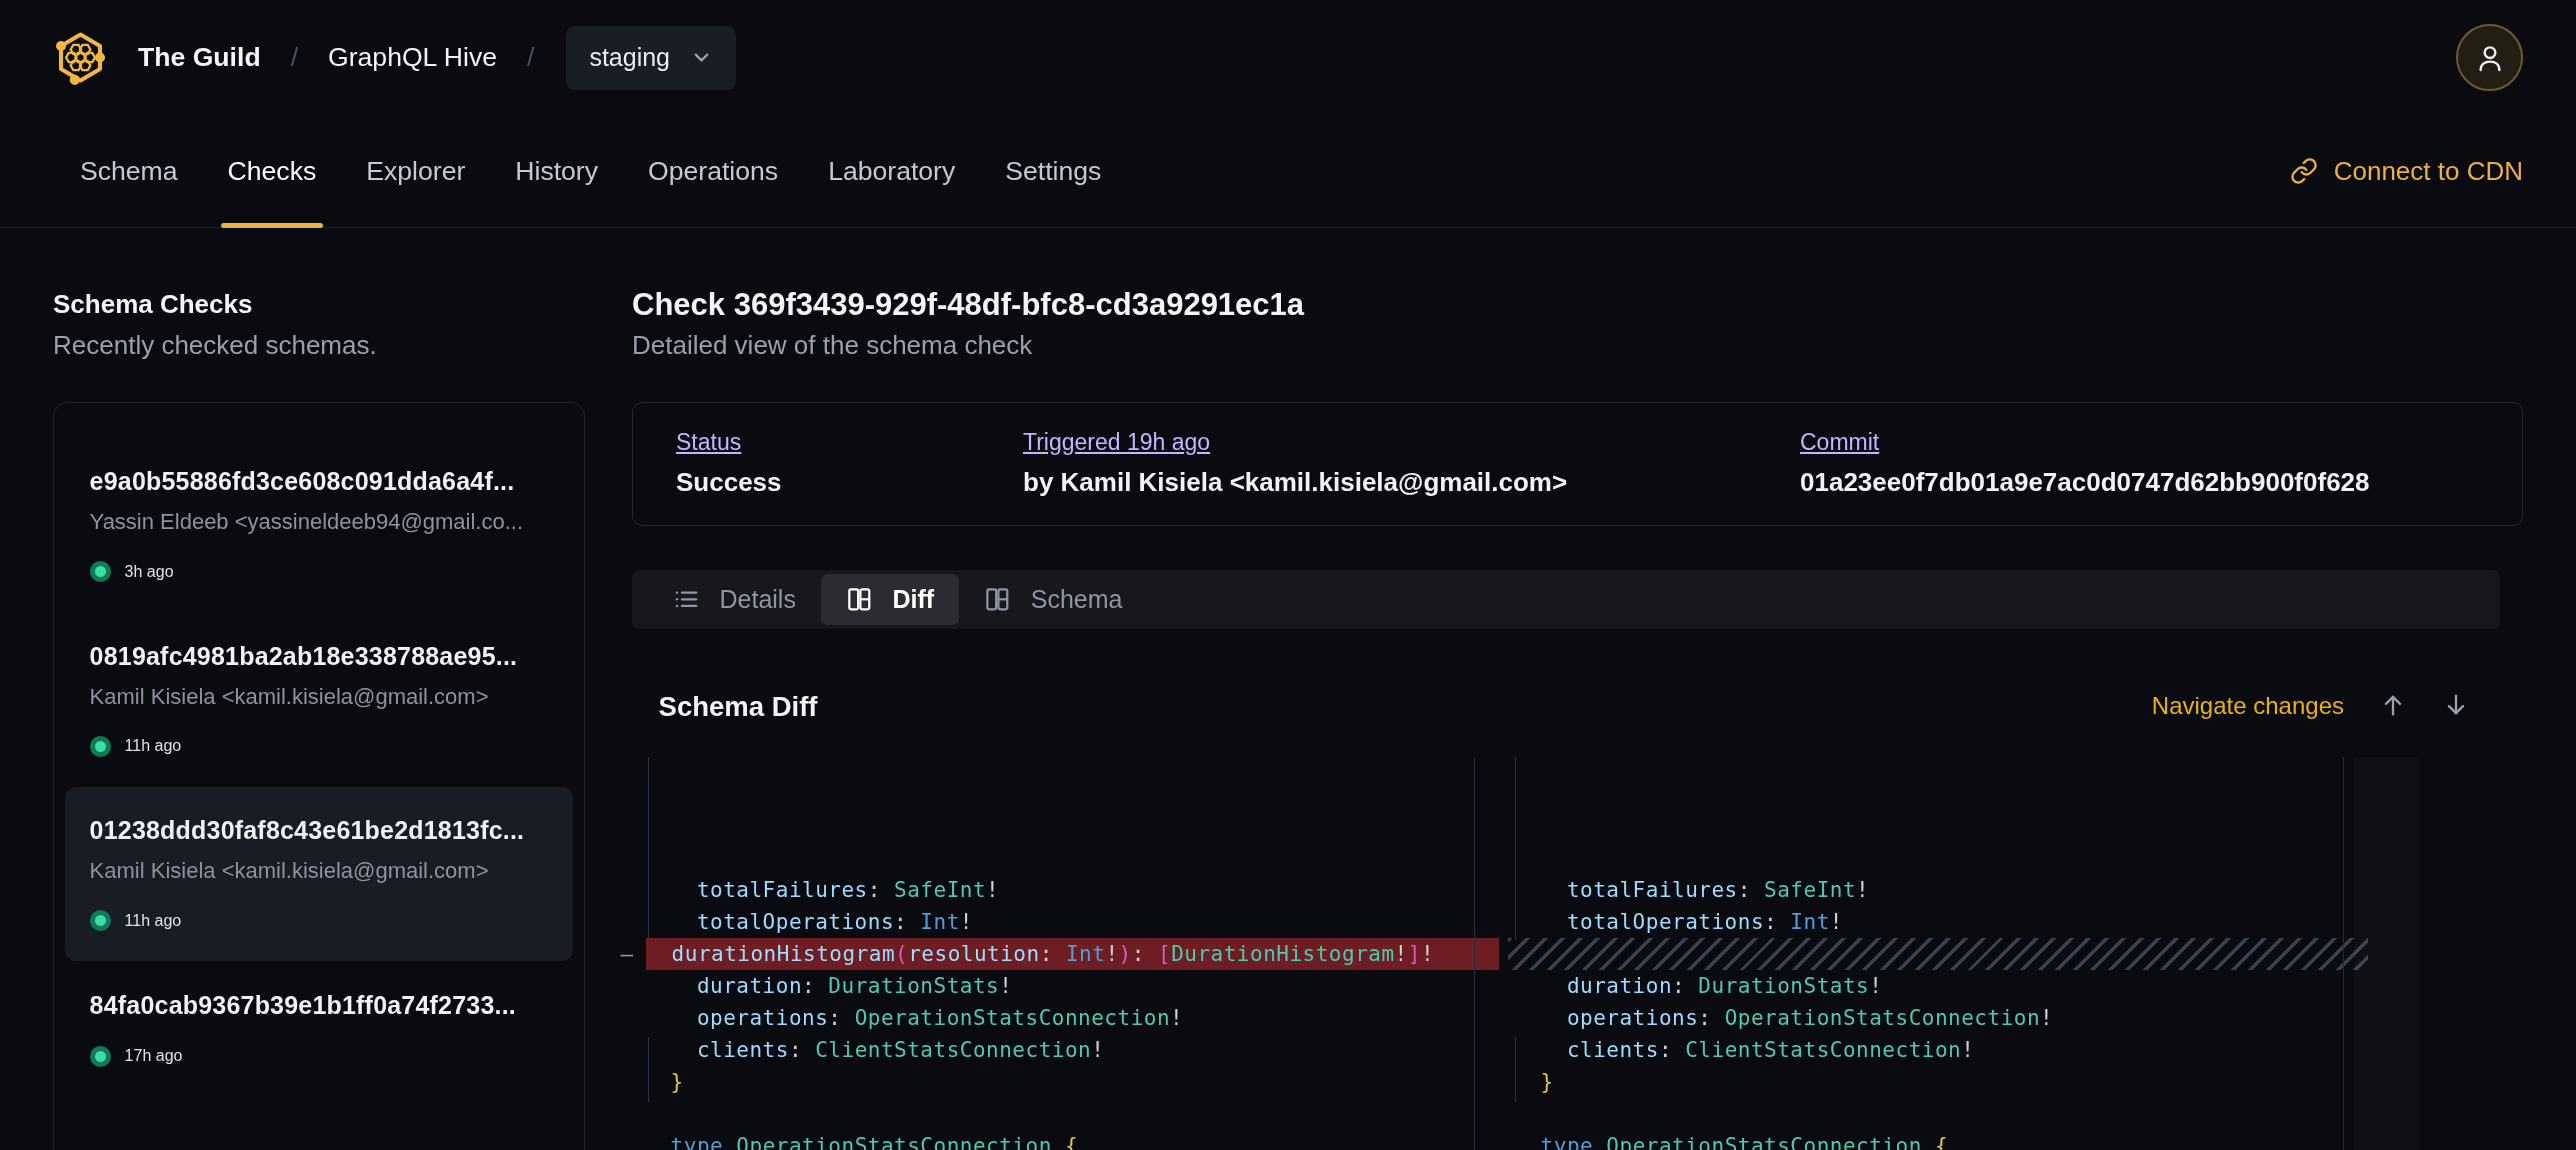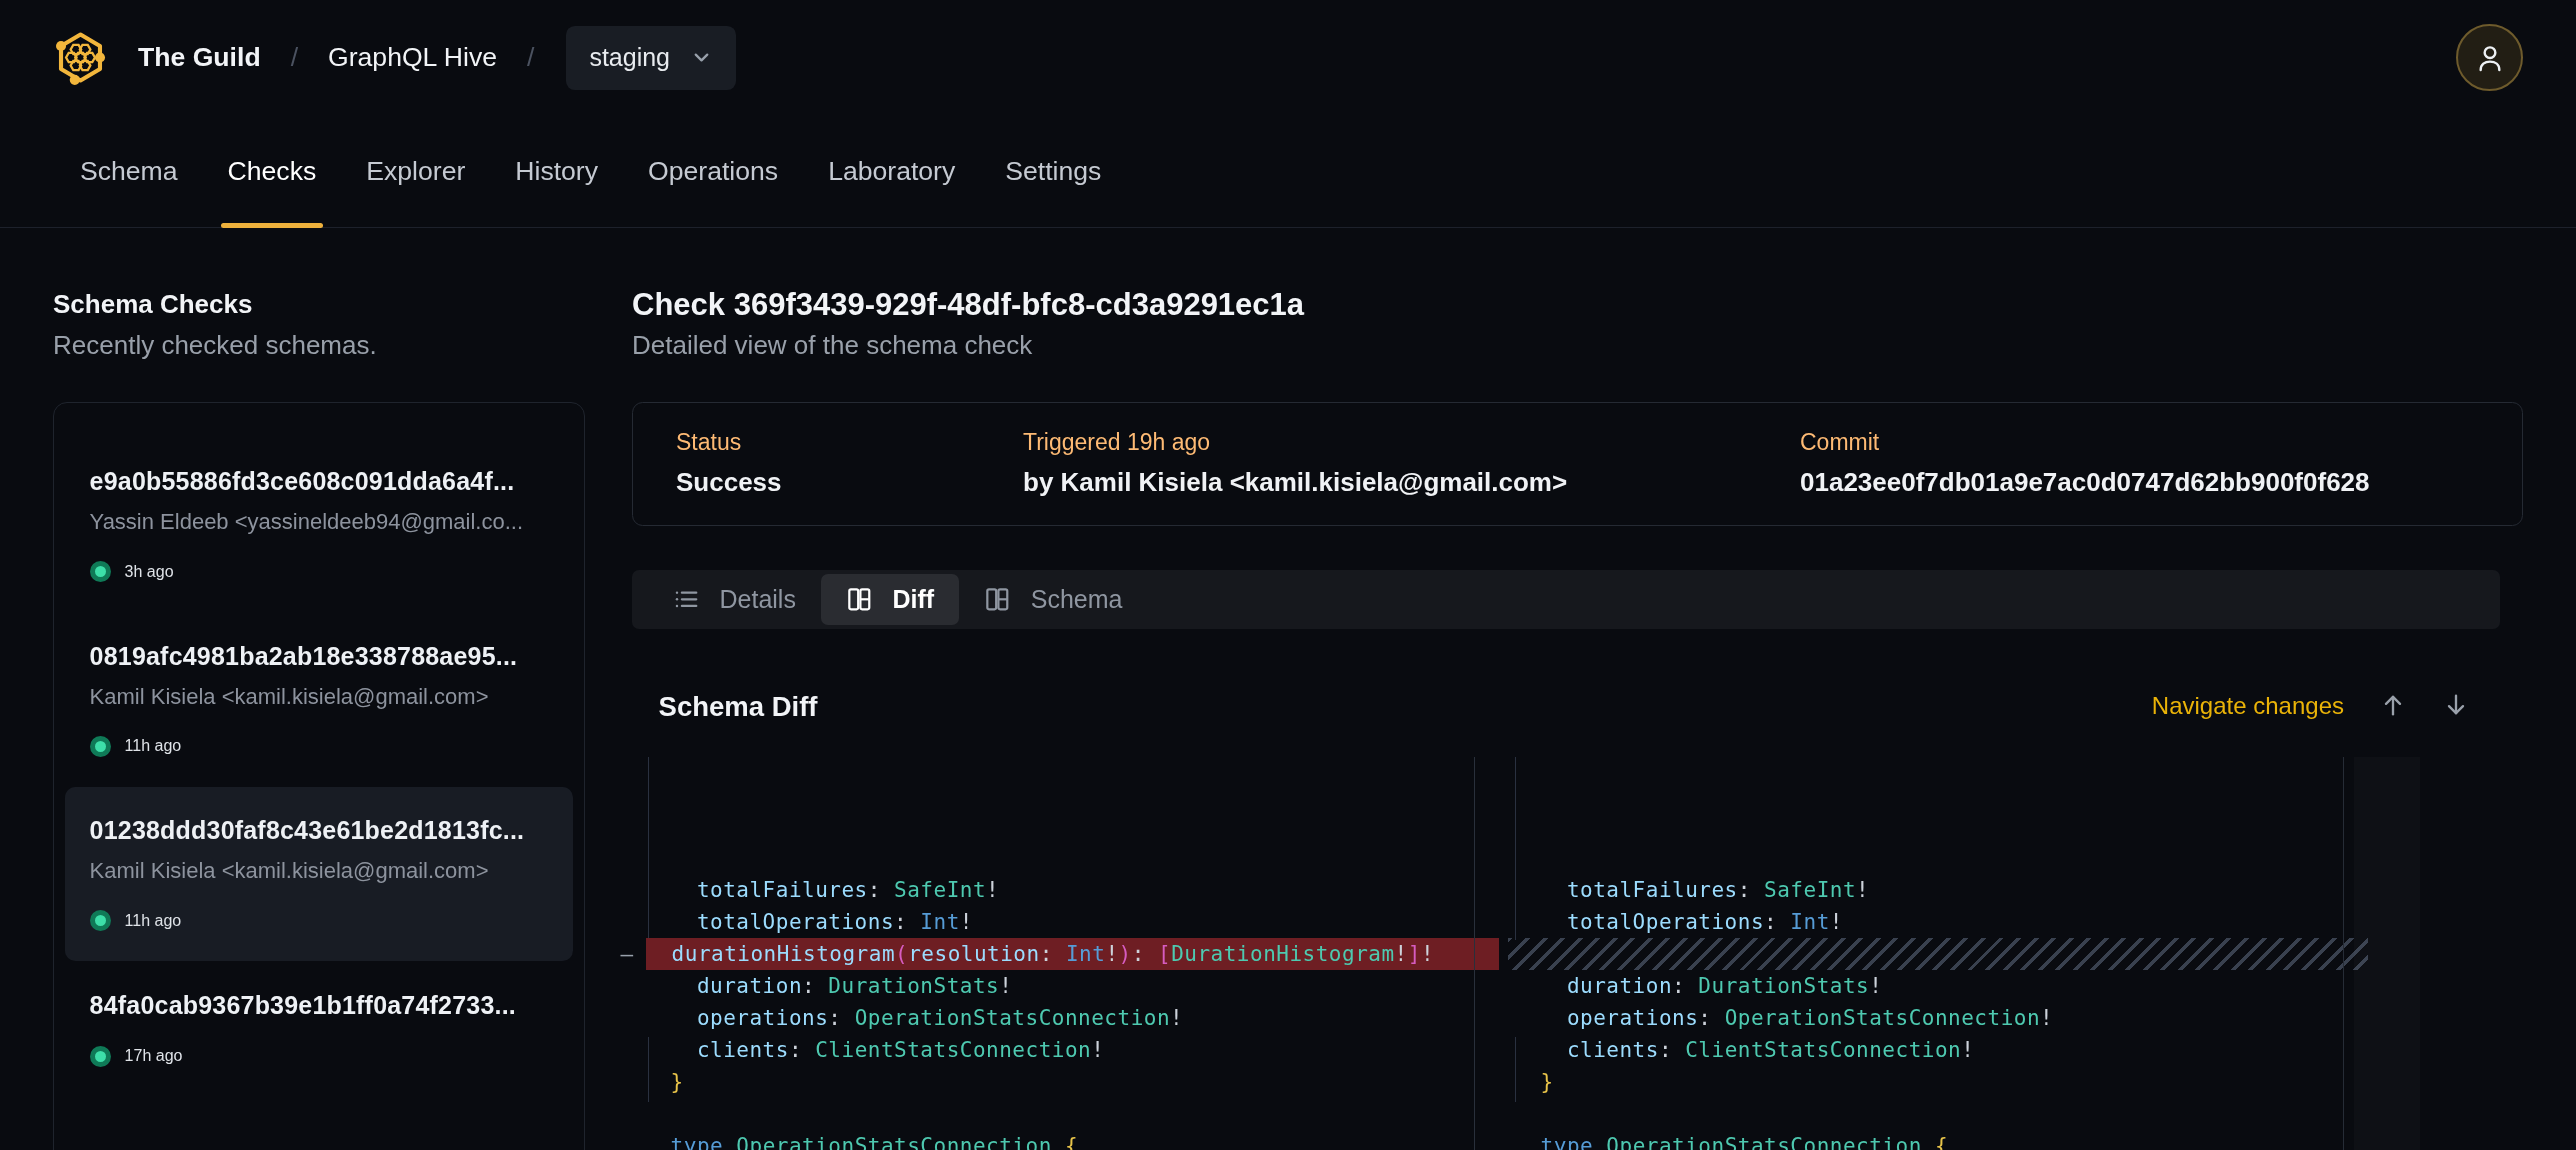--- a/index.html
+++ b/index.html
@@ -62,21 +62,21 @@
   .item .author { font-size:22px; color:#8d939e; line-height:32px; margin-top:7px; }
   .item .timerow { display:flex; align-items:center; gap:14px; margin-top:23px; }
   .item .dot { width:21px; height:21px; border-radius:50%; background:#3ddfa9; border:5.3px solid #0f7a57; flex:none; }
   .item .time { font-size:16px; color:#dfe3e8; }
 
   
   .status-card {
     border:1.8px solid #252a33; border-radius:10.6px; height:124px;
     display:flex; align-items:center; padding:0 43px;
   }
-  .sc-col .lbl { font-size:23px; color:#fdba74; margin-bottom:10.6px; }
+  .sc-col .lbl { font-size:23px; color:#c4b5fd; margin-bottom:10.6px;text-decoration:underline; }
   .sc-col .val { font-size:26px; font-weight:600; color:#f0f2f5; }
   .sc-col.c1 { width:347px; } .sc-col.c2 { width:777px; } .sc-col.c3 { flex:1; }
 
   
   .tabstrip {
     margin-top:44px; height:59px; width:calc(100% - 23px);
     background:#16181d; border-radius:7px; display:flex; align-items:center; padding:0 3.5px;
   }
   .tab {
     display:flex; align-items:center; gap:20px; height:51px; padding:0 25px;
@@ -173,20 +173,27 @@
 </div>
 
 <div class="nav">
   <div class="nav-item">Schema</div>
   <div class="nav-item active">Checks</div>
   <div class="nav-item">Explorer</div>
   <div class="nav-item">History</div>
   <div class="nav-item">Operations</div>
   <div class="nav-item">Laboratory</div>
   <div class="nav-item">Settings</div>
+  <div class="cdn">
+    <svg viewBox="0 0 24 24" fill="none" stroke-width="2" stroke-linecap="round" stroke-linejoin="round">
+      <path d="M10 13a5 5 0 0 0 7.54.54l3-3a5 5 0 0 0-7.07-7.07l-1.72 1.71"></path>
+      <path d="M14 11a5 5 0 0 0-7.54-.54l-3 3a5 5 0 0 0 7.07 7.07l1.71-1.71"></path>
+    </svg>
+    <span>Connect to CDN</span>
+  </div>
 </div>
 
 <div class="content">
 
   <div class="sidebar">
     <h2>Schema Checks</h2>
     <div class="sub">Recently checked schemas.</div>
     <div class="list">
       <div class="item">
         <div class="hash">e9a0b55886fd3ce608c091dda6a4f...</div>

